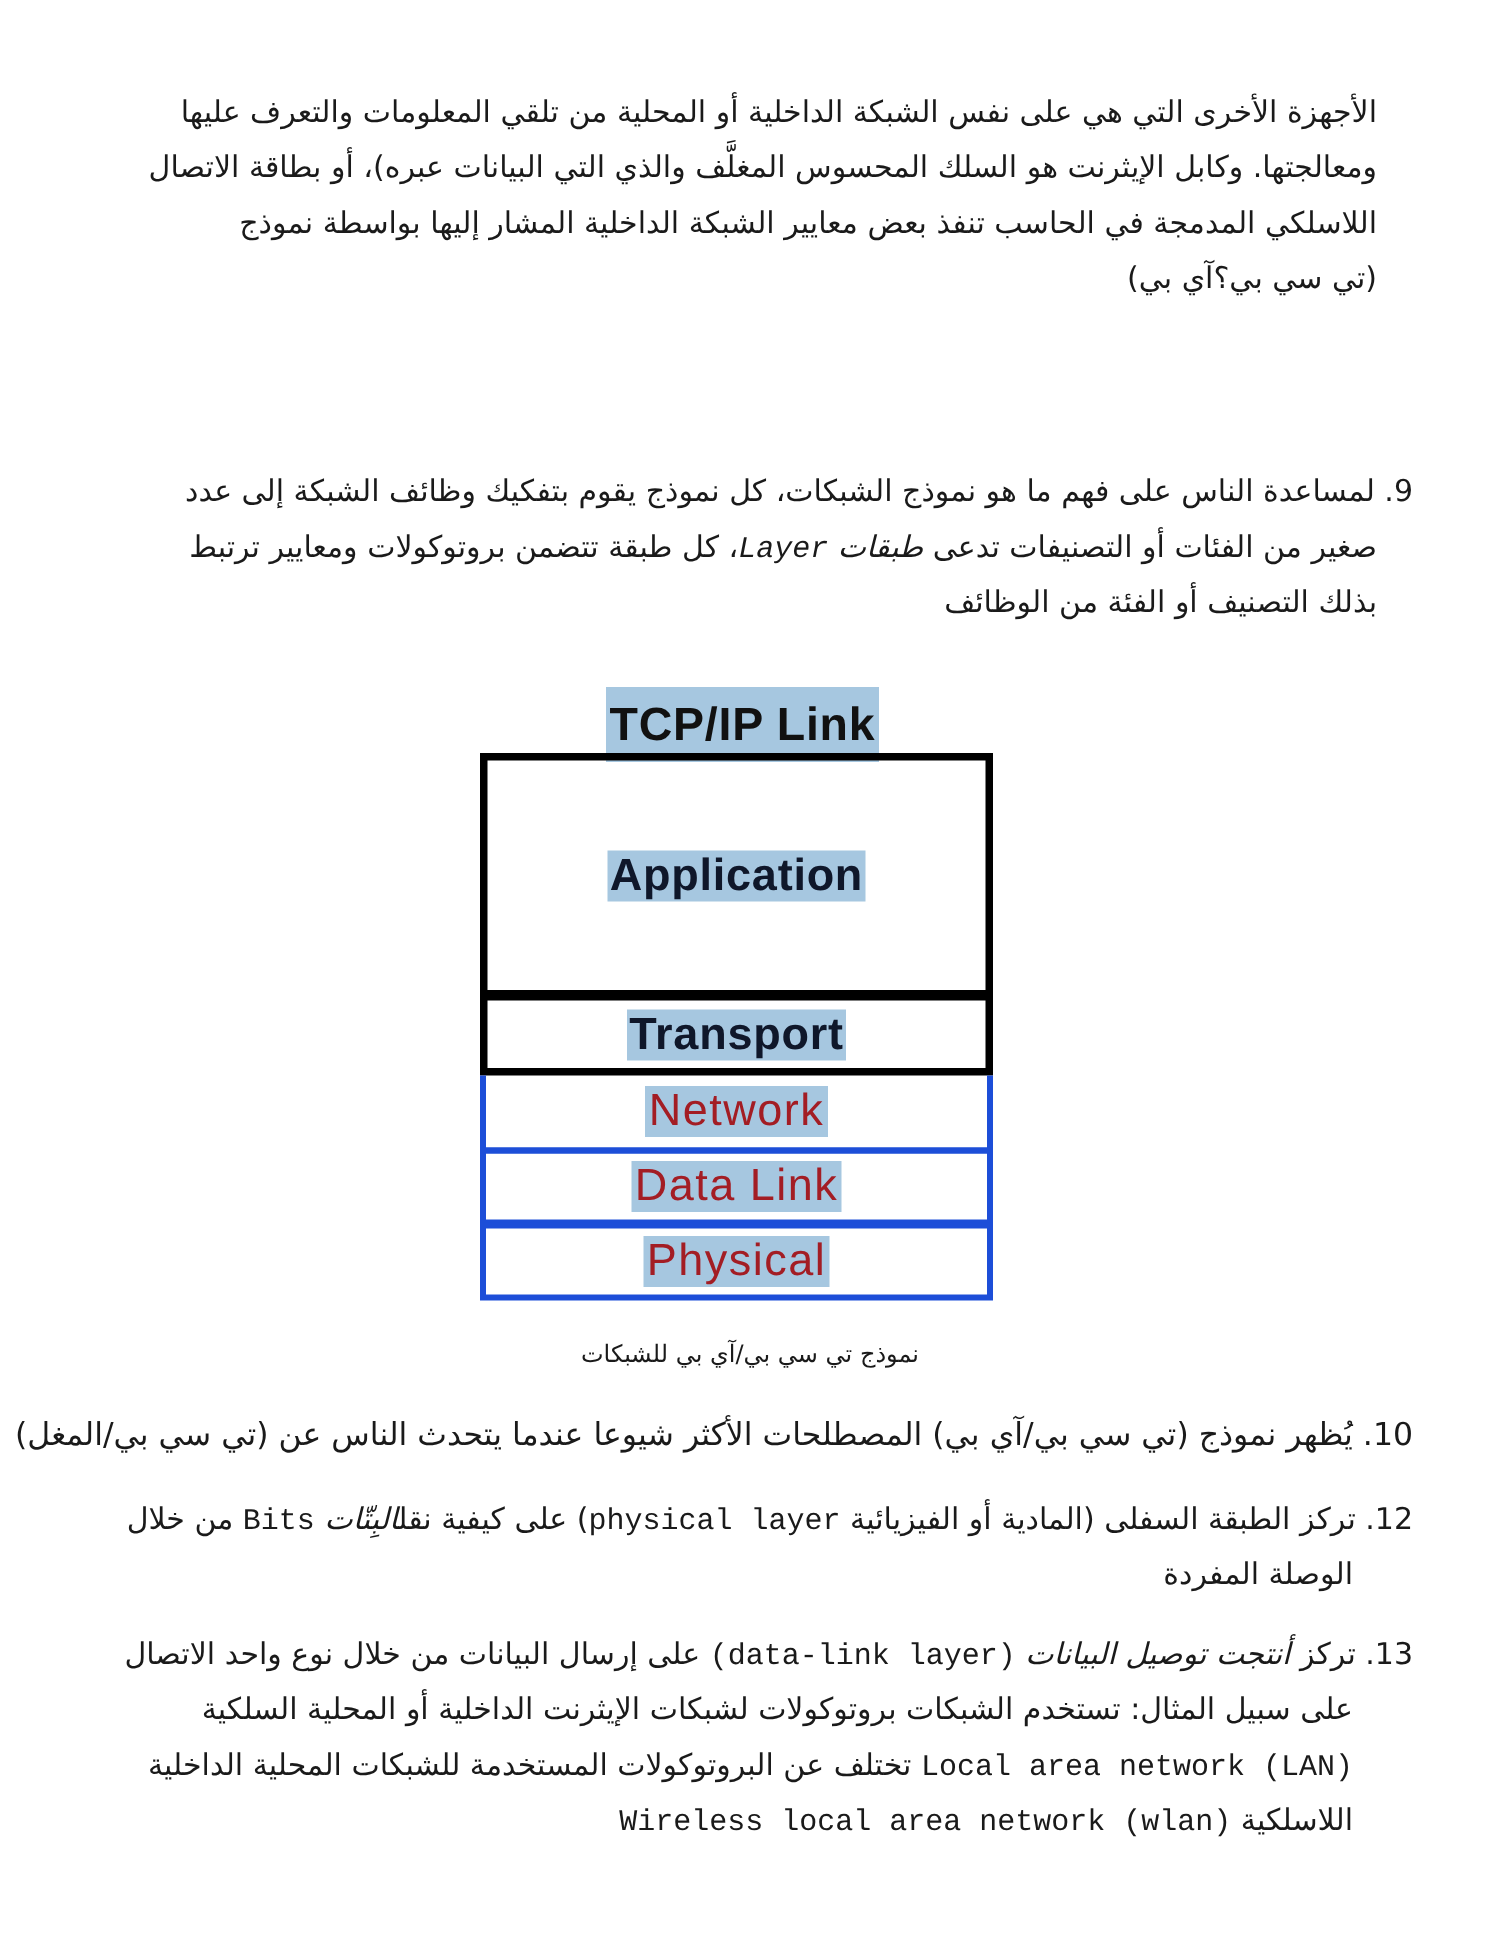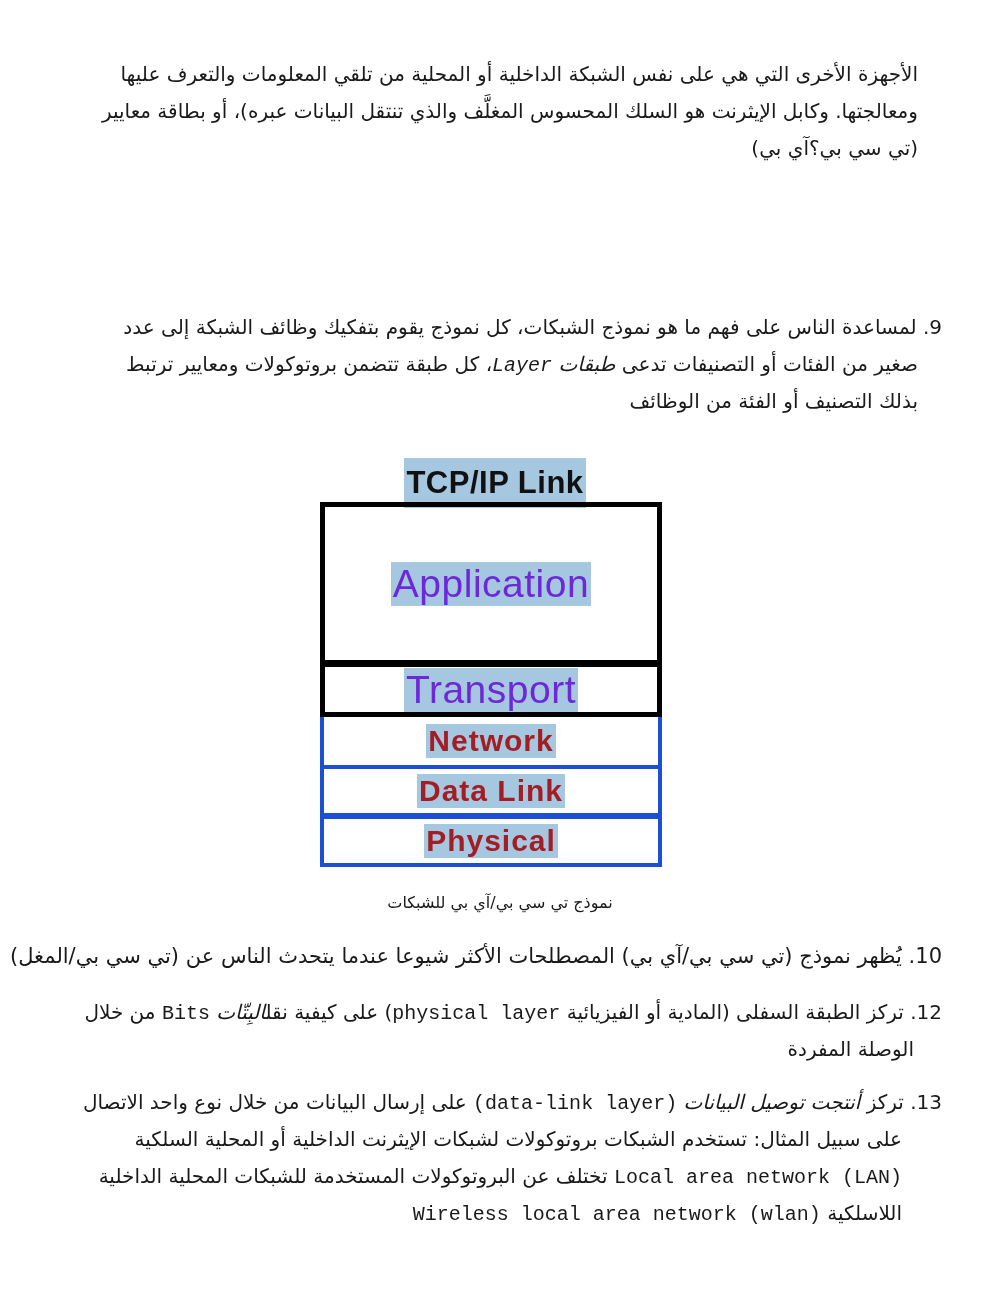--- a/index.html
+++ b/index.html
@@ -18,32 +18,33 @@
     .title-wrap { position: absolute; left: 40px; top: 3px; width: 274px; height: 50px; text-align: center; }
     .title { display: inline-block; font-family: "Liberation Sans", sans-serif; font-weight: bold; font-size: 31px; line-height: 50px; padding: 0 2px; color: #111; letter-spacing: 0.5px; }
     .box { position: absolute; left: 2px; width: 342px; box-sizing: border-box; display: flex; align-items: center; justify-content: center; }
     .box-app { top: 47px; height: 163px; border: 5px solid #000; }
     .box-trans { top: 208px; height: 54px; border: 5px solid #000; border-top-width: 4px; }
     .box-red { border: 4px solid #1d4ed8; }
     .box-net { top: 262px; height: 52px; border-top: none; }
     .box-dl { top: 310px; height: 52px; }
     .box-phy { top: 360px; height: 52px; }
     .lbl { font-family: "Liberation Sans", sans-serif; display: inline-block; padding: 0 2px; }
-    .lbl-black { font-size: 39px; color: #6d28d9; letter-spacing: 0.5px; }
-    .lbl-red { font-size: 30px; font-weight: bold; color: #a31d24; letter-spacing: 1px; }
+    .lbl-black { font-size: 30px; color: #0f172a; letter-spacing: 0.5px; font-weight: bold; }
+    .lbl-red { font-size: 30px; font-weight: normal; color: #a31d24; letter-spacing: 1px; }
     .caption { position: absolute; top: 884px; left: 0; width: 1000px; text-align: center; direction: rtl; font-size: 16px; line-height: 37px; }
   </style>
 </head>
 <body>
 
 <div class="page">
 
   <div class="para" style="top:56px; right:82px;">
     <span class="line">الأجهزة الأخرى التي هي على نفس الشبكة الداخلية أو المحلية من تلقي المعلومات والتعرف عليها</span>
-    <span class="line">ومعالجتها. وكابل الإيثرنت هو السلك المحسوس المغلَّف والذي تنتقل البيانات عبره)، أو بطاقة معايير</span>
+    <span class="line">ومعالجتها. وكابل الإيثرنت هو السلك المحسوس المغلَّف والذي التي البيانات عبره)، أو بطاقة الاتصال</span>
+    <span class="line">اللاسلكي المدمجة في الحاسب تنفذ بعض معايير الشبكة الداخلية المشار إليها بواسطة نموذج</span>
     <span class="line">(تي سي بي؟آي بي)</span>
   </div>
 
 
   <div class="para" style="top:309px; right:58px;">
     <span class="line"><span class="num">9.</span> <span>لمساعدة الناس على فهم ما هو نموذج الشبكات، كل نموذج يقوم بتفكيك وظائف الشبكة إلى عدد</span></span>
     <span class="line" style="margin-right:24px;"><span>صغير من الفئات أو التصنيفات تدعى </span><span class="it">طبقات</span> <span class="en it">Layer</span><span>، كل طبقة تتضمن بروتوكولات ومعايير ترتبط</span></span>
     <span class="line" style="margin-right:24px;">بذلك التصنيف أو الفئة من الوظائف</span>
   </div>
 
@@ -69,21 +70,21 @@
   </div>
 
   <div class="caption">نموذج تي سي بي/آي بي للشبكات</div>
 
   <div class="para" style="top:938px; right:58px; font-size:21px;">
     <span class="line"><span class="num">10.</span> <span>يُظهر نموذج (تي سي بي/آي بي) المصطلحات الأكثر شيوعا عندما يتحدث الناس عن (تي سي بي/المغل)</span></span>
   </div>
 
   <div class="para" style="top:994px; right:58px;">
     <span class="line"><span class="num">12.</span> <span>تركز الطبقة السفلى (المادية أو الفيزيائية </span><span class="en">physical layer</span><span>) على كيفية نقل</span><span class="it">البِتّات</span> <span class="en">Bits</span><span> من خلال</span></span>
-    <span class="line" style="margin-right:28px;">الوصلة المفردة</span>
+    <span class="line" style="margin-right:40px;">الوصلة المفردة</span>
   </div>
 
   <div class="para" style="top:1084px; right:58px;">
     <span class="line"><span class="num">13.</span> <span>تركز </span><span class="it">أنتجت توصيل البيانات</span> <span class="en">(data-link layer)</span><span> على إرسال البيانات من خلال نوع واحد الاتصال</span></span>
     <span class="line" style="margin-right:40px;">على سبيل المثال: تستخدم الشبكات بروتوكولات لشبكات الإيثرنت الداخلية أو المحلية السلكية</span>
     <span class="line" style="margin-right:40px;"><span class="en">Local area network (LAN)</span><span> تختلف عن البروتوكولات المستخدمة للشبكات المحلية الداخلية</span></span>
     <span class="line" style="margin-right:40px;"><span>اللاسلكية </span><span class="en">Wireless local area network (wlan)</span></span>
   </div>
 
 </div>

